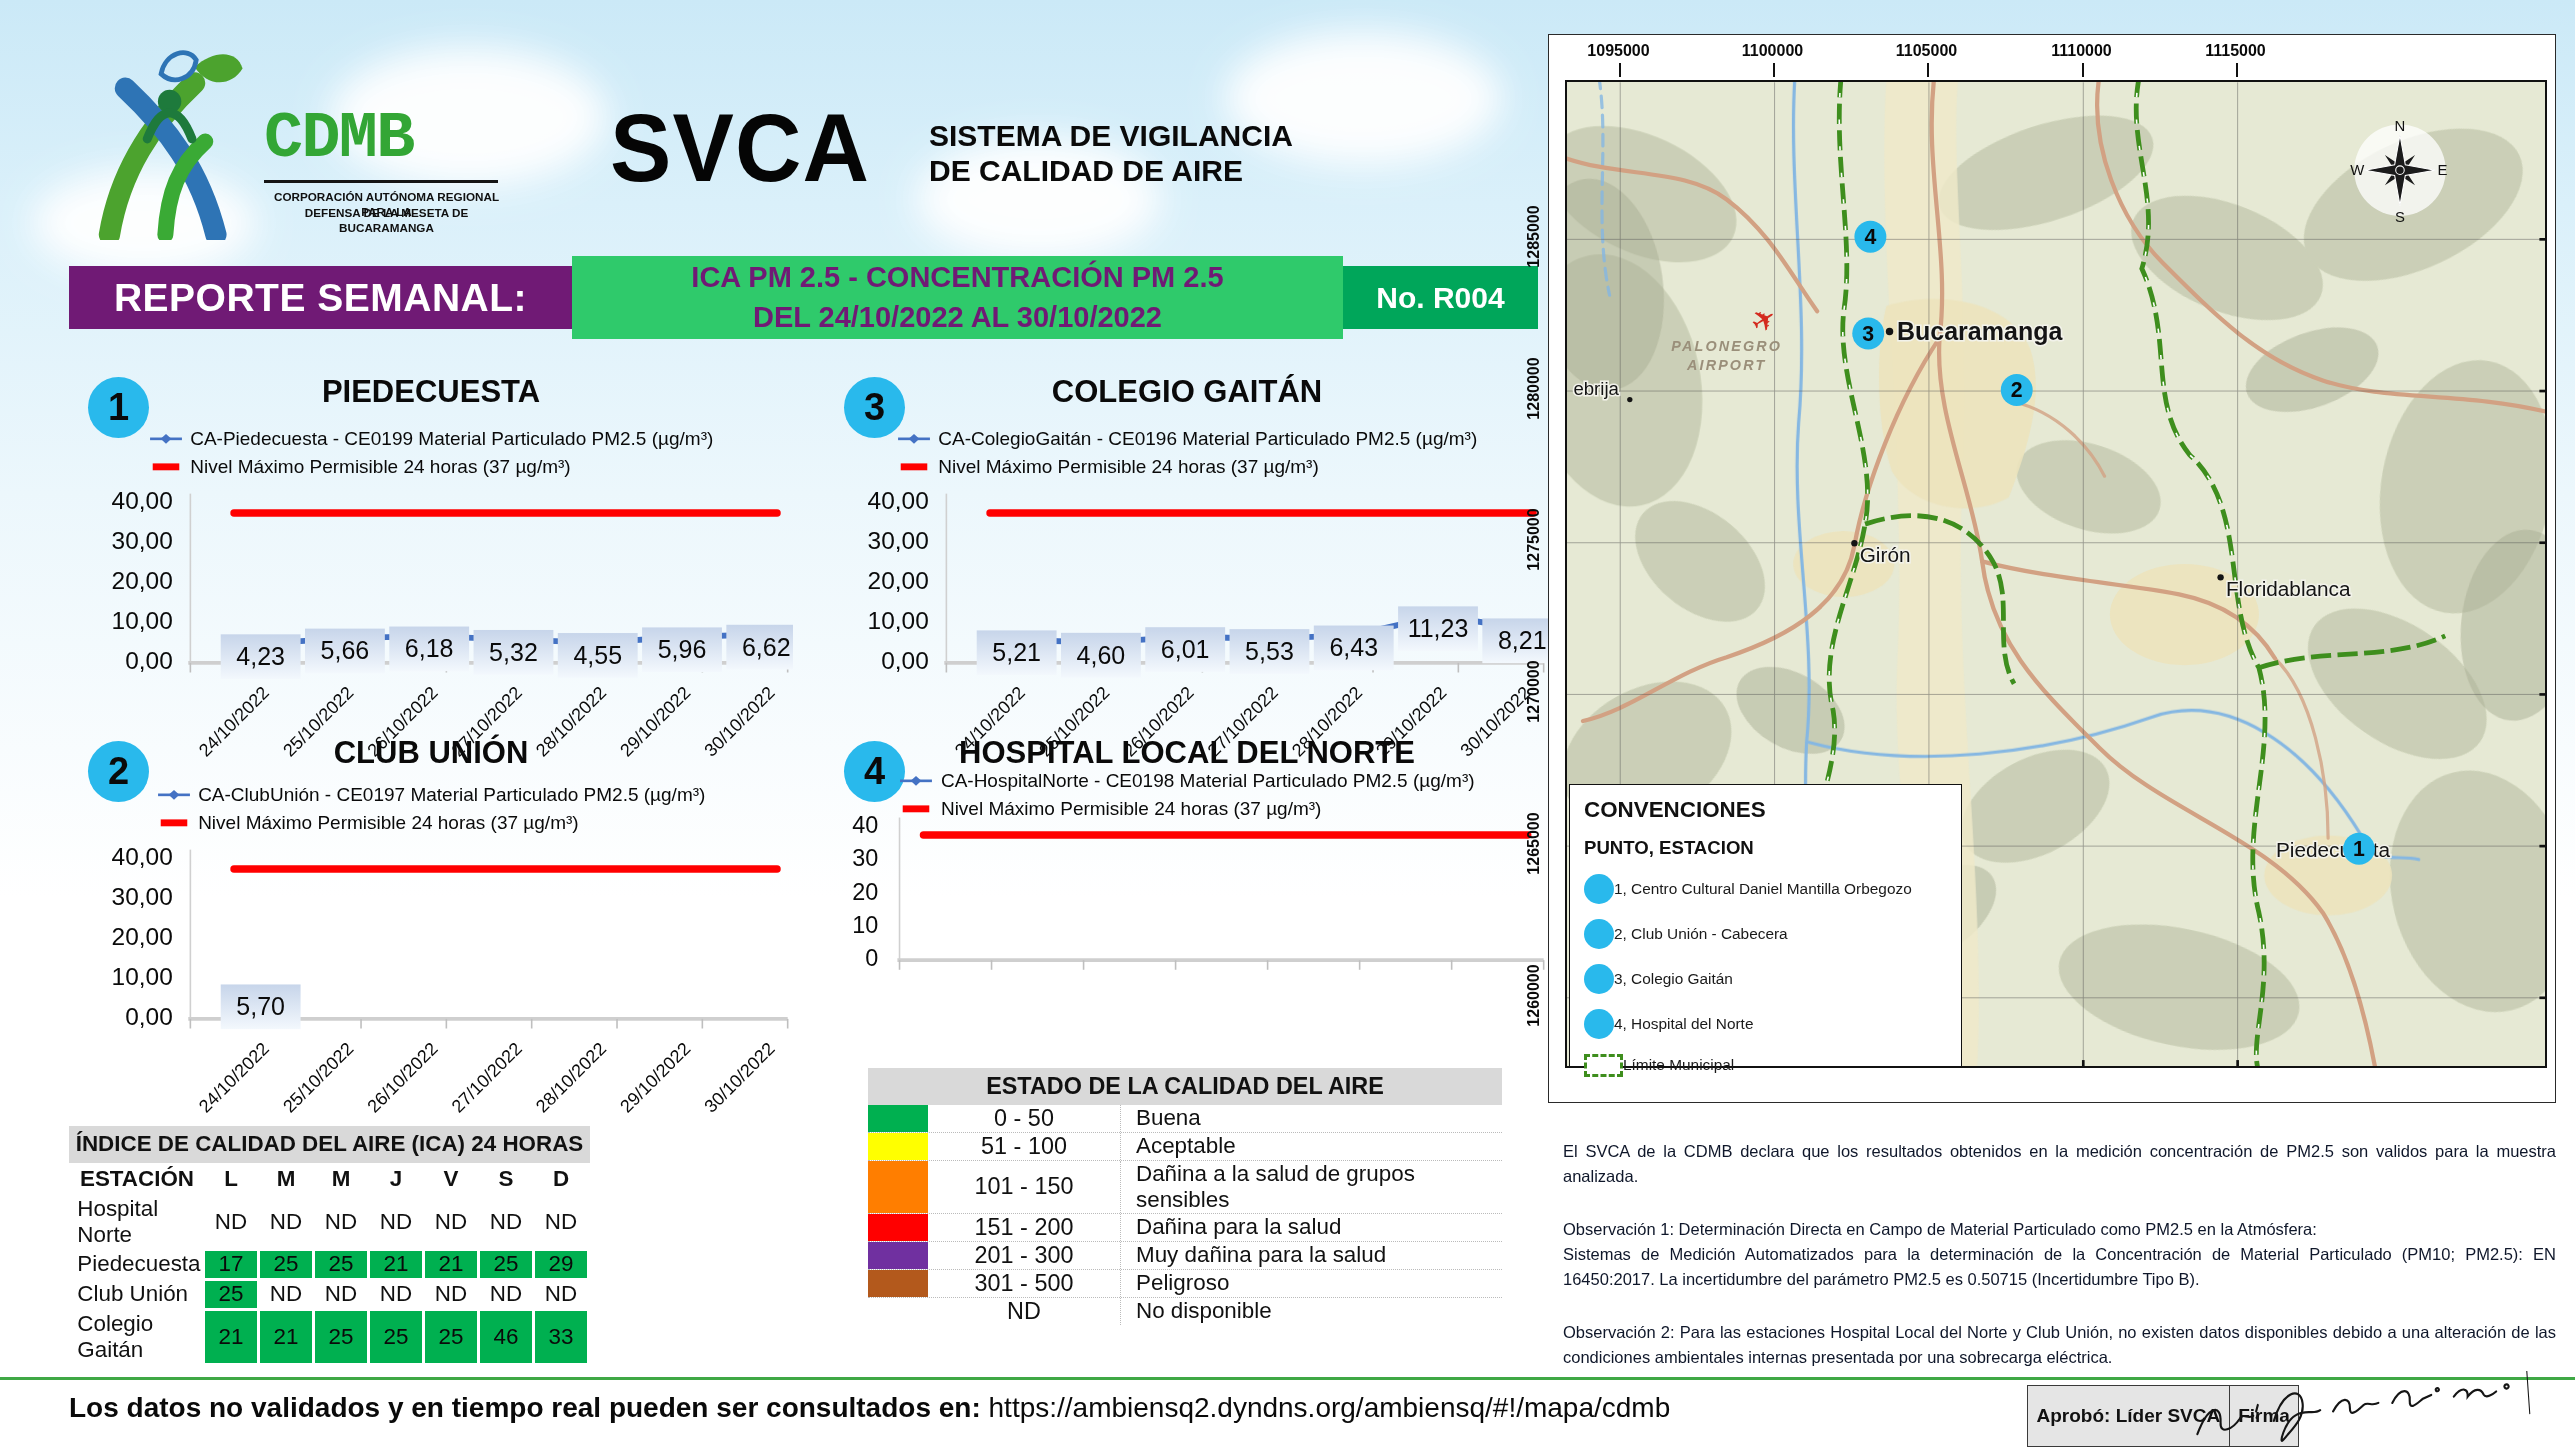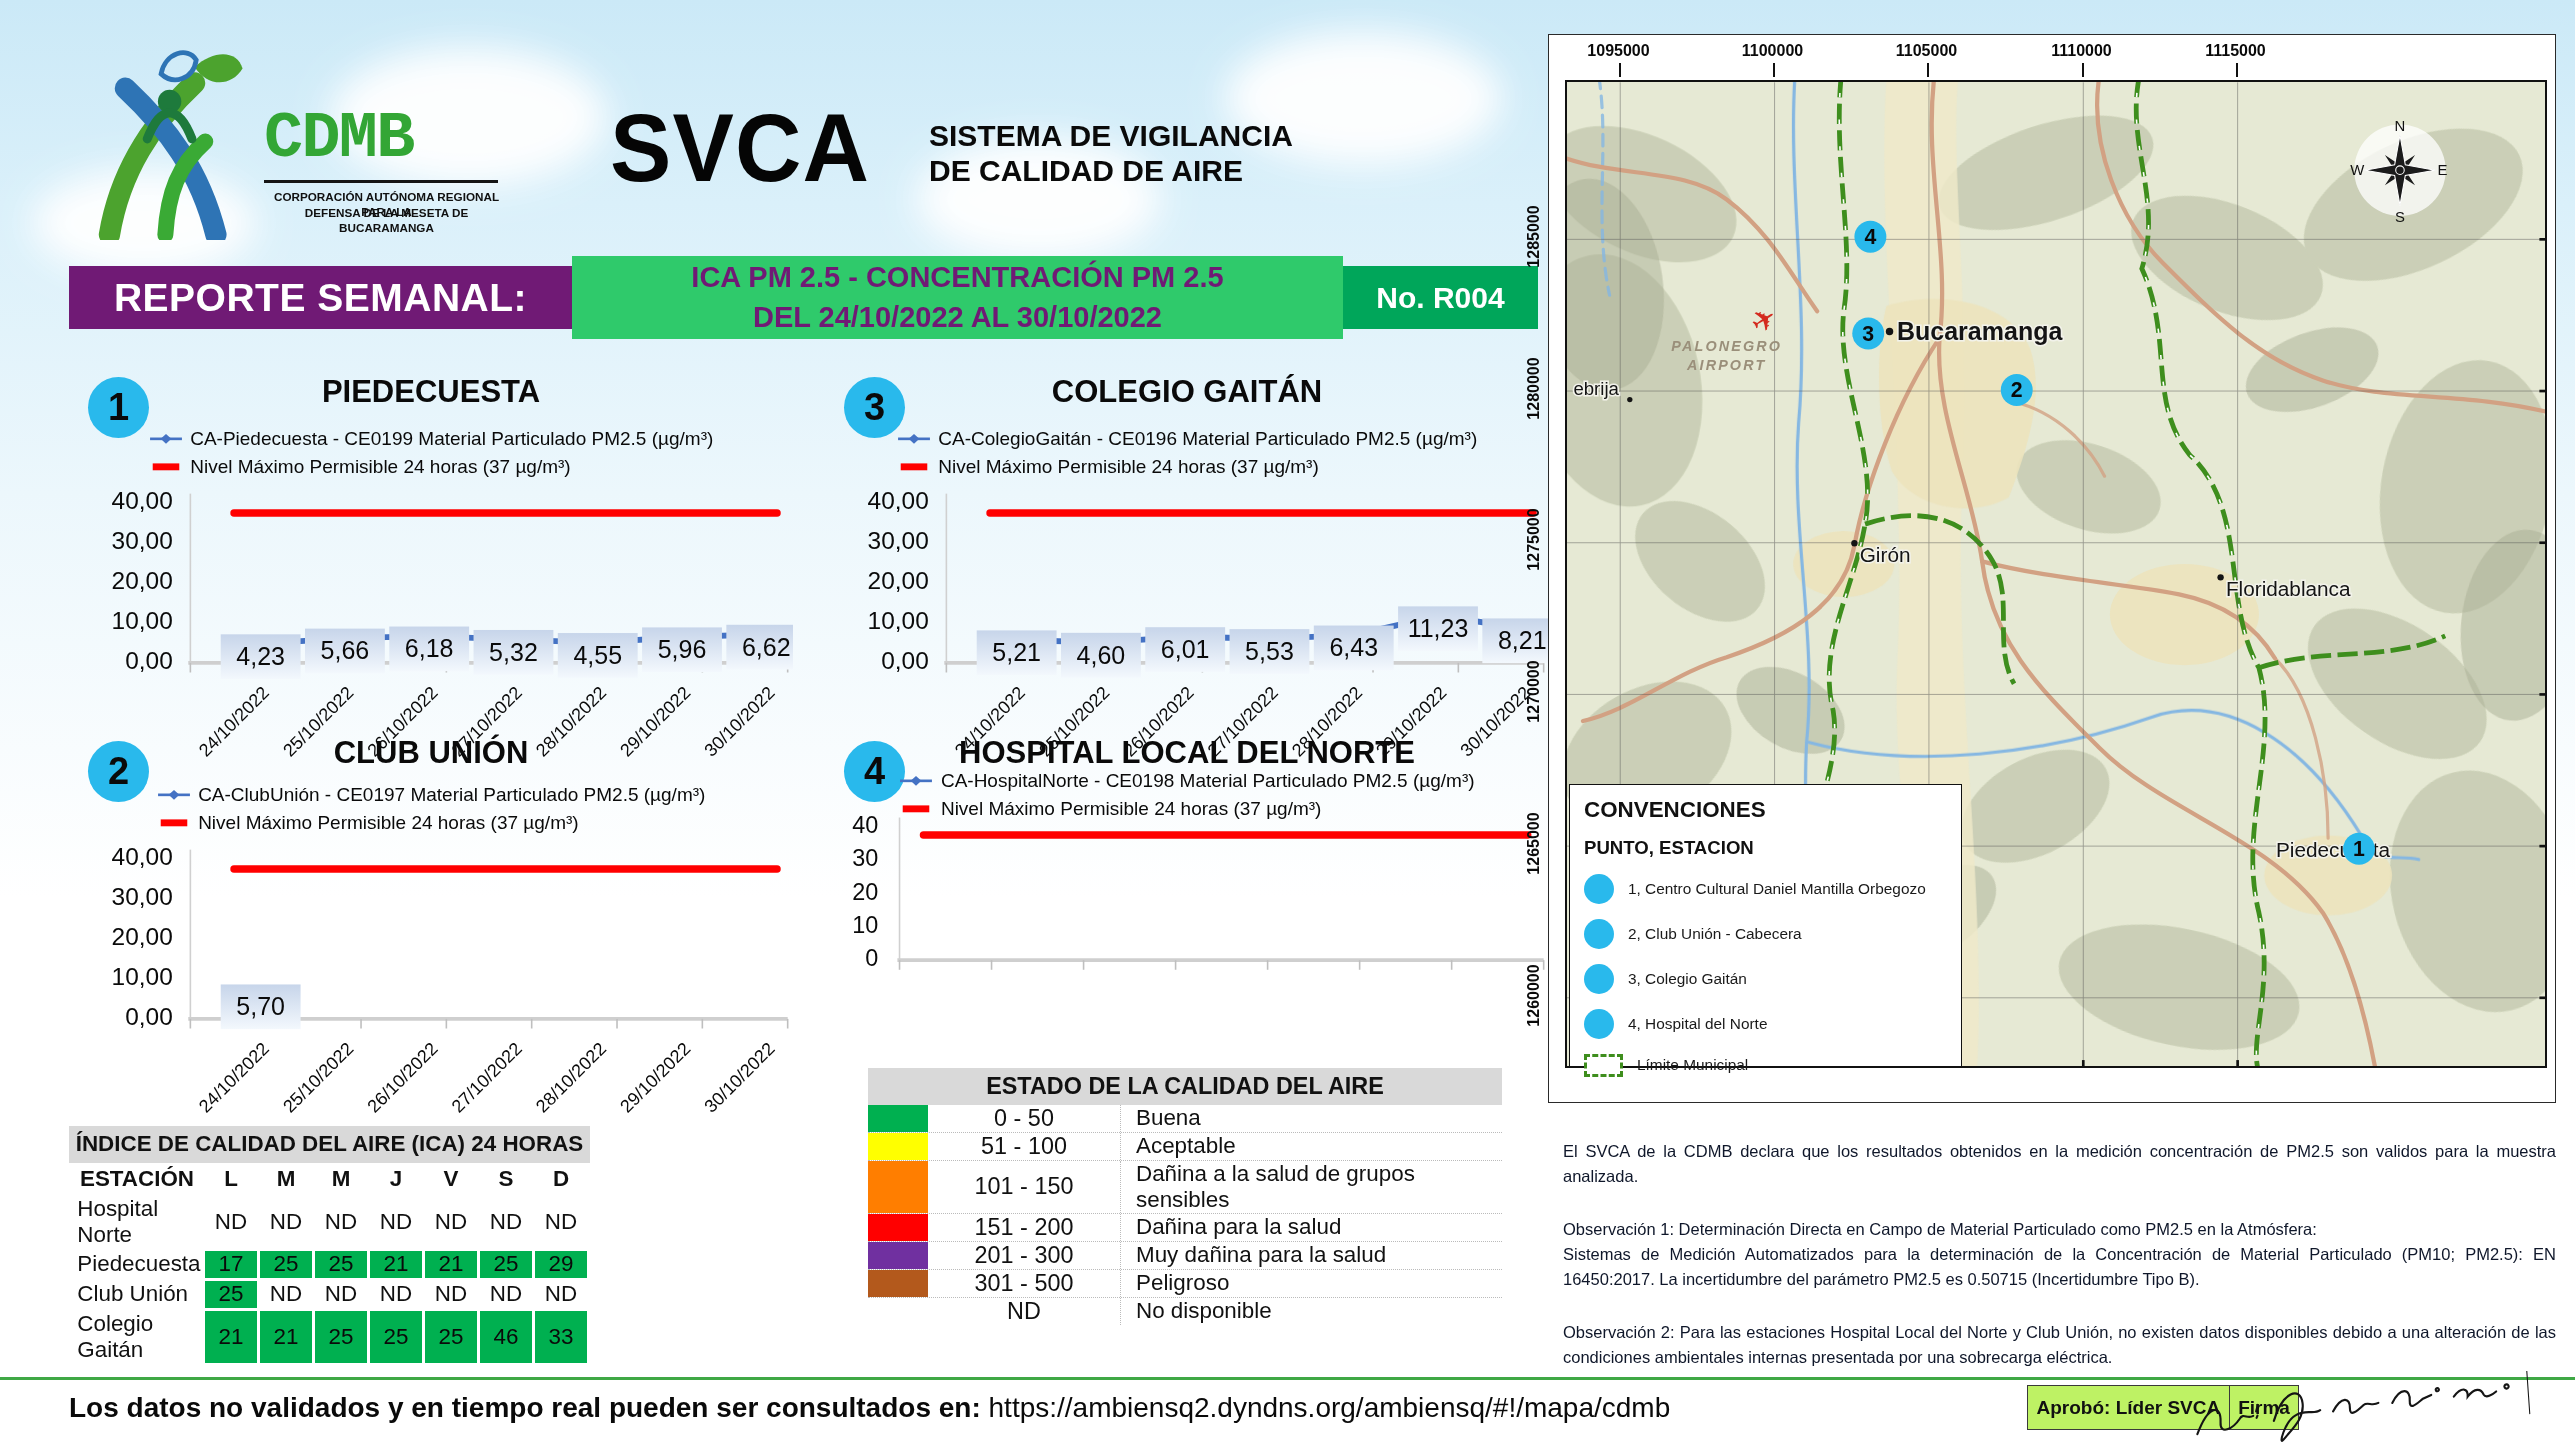--- a/index.html
+++ b/index.html
@@ -56,34 +56,34 @@
   .map-box { left:1548px; top:34px; width:1008px; height:1069px; background:#fff; border:1.6px solid #2a2a2a; }
   .map-frame { left:1565px; top:80px; width:982px; height:988px; border:2.1px solid #111; overflow:hidden; background:#e6e9d4; }
   .map-tick-top { position:absolute; top:42px; width:117px; margin-left:-59px; text-align:center;
     font-size:16px; font-weight:bold; color:#0a0a0a; }
   .map-tick-top::after { content:""; position:absolute; left:50%; top:21px; width:2.1px; height:14px; background:#111; }
   .map-vlab { position:absolute; width:117px; height:19px; margin-top:-9.6px; text-align:center;
     font-size:16px; font-weight:bold; color:#0a0a0a; transform:rotate(-90deg); }
   .conv { left:1569px; top:784px; width:393px; height:283px; background:#fff; border:1.6px solid #111; z-index:6; padding:11.7px 14px; }
   .conv-title { font-size:22.4px; font-weight:bold; }
   .conv-sub { font-size:18.6px; font-weight:bold; margin-top:14px; }
-  .conv-item { display:flex; align-items:center; gap:14px; margin-top:15px; }
+  .conv-item { display:flex; align-items:center; margin-top:15px; }
   .conv-dot { width:30px; height:30px; border-radius:50%; background:#29B9EC; flex:0 0 auto; }
   .conv-item span { font-size:15.4px; color:#1a1a1a; }
   .conv-bound { width:39px; height:23.4px; border:3.2px dashed #3E8E1D; background:#fff; flex:0 0 auto; }
 
   
   .notes { left:1563px; top:1139px; width:993px; font-size:16.5px; line-height:1.52; text-align:justify; color:#0f172a; }
   .notes p.gap { margin-bottom:28px; }
 
   
   .foot-line { left:0; top:1377px; width:2576px; height:2.7px; background:#3FA845; }
   .consult { left:69px; top:1392px; font-size:28px; color:#0a0a0a; white-space:nowrap; }
   .consult b { font-weight:bold; }
-  .approve { left:2027px; top:1385px; display:flex; border:1.6px solid #3a3a3a; background:#bef264; height:45px; }
+  .approve { left:2027px; top:1385px; display:flex; border:1.6px solid #3a3a3a; background:#e5e5e5; height:62px; }
   .approve div { display:flex; align-items:center; padding:0 8.5px; font-size:19px; font-weight:bold; }
   .approve .cell2 { border-left:1.6px solid #3a3a3a; }
 </style>
 </head>
 <body>
 
 <div class="cloud" style="left:330px;top:48px;width:277px;height:138px;"></div>
 <div class="cloud" style="left:916px;top:138px;width:245px;height:122px;"></div>
 <div class="cloud" style="left:1225px;top:32px;width:277px;height:133px;"></div>
 <div class="cloud" style="left:32px;top:170px;width:224px;height:106px;"></div>

